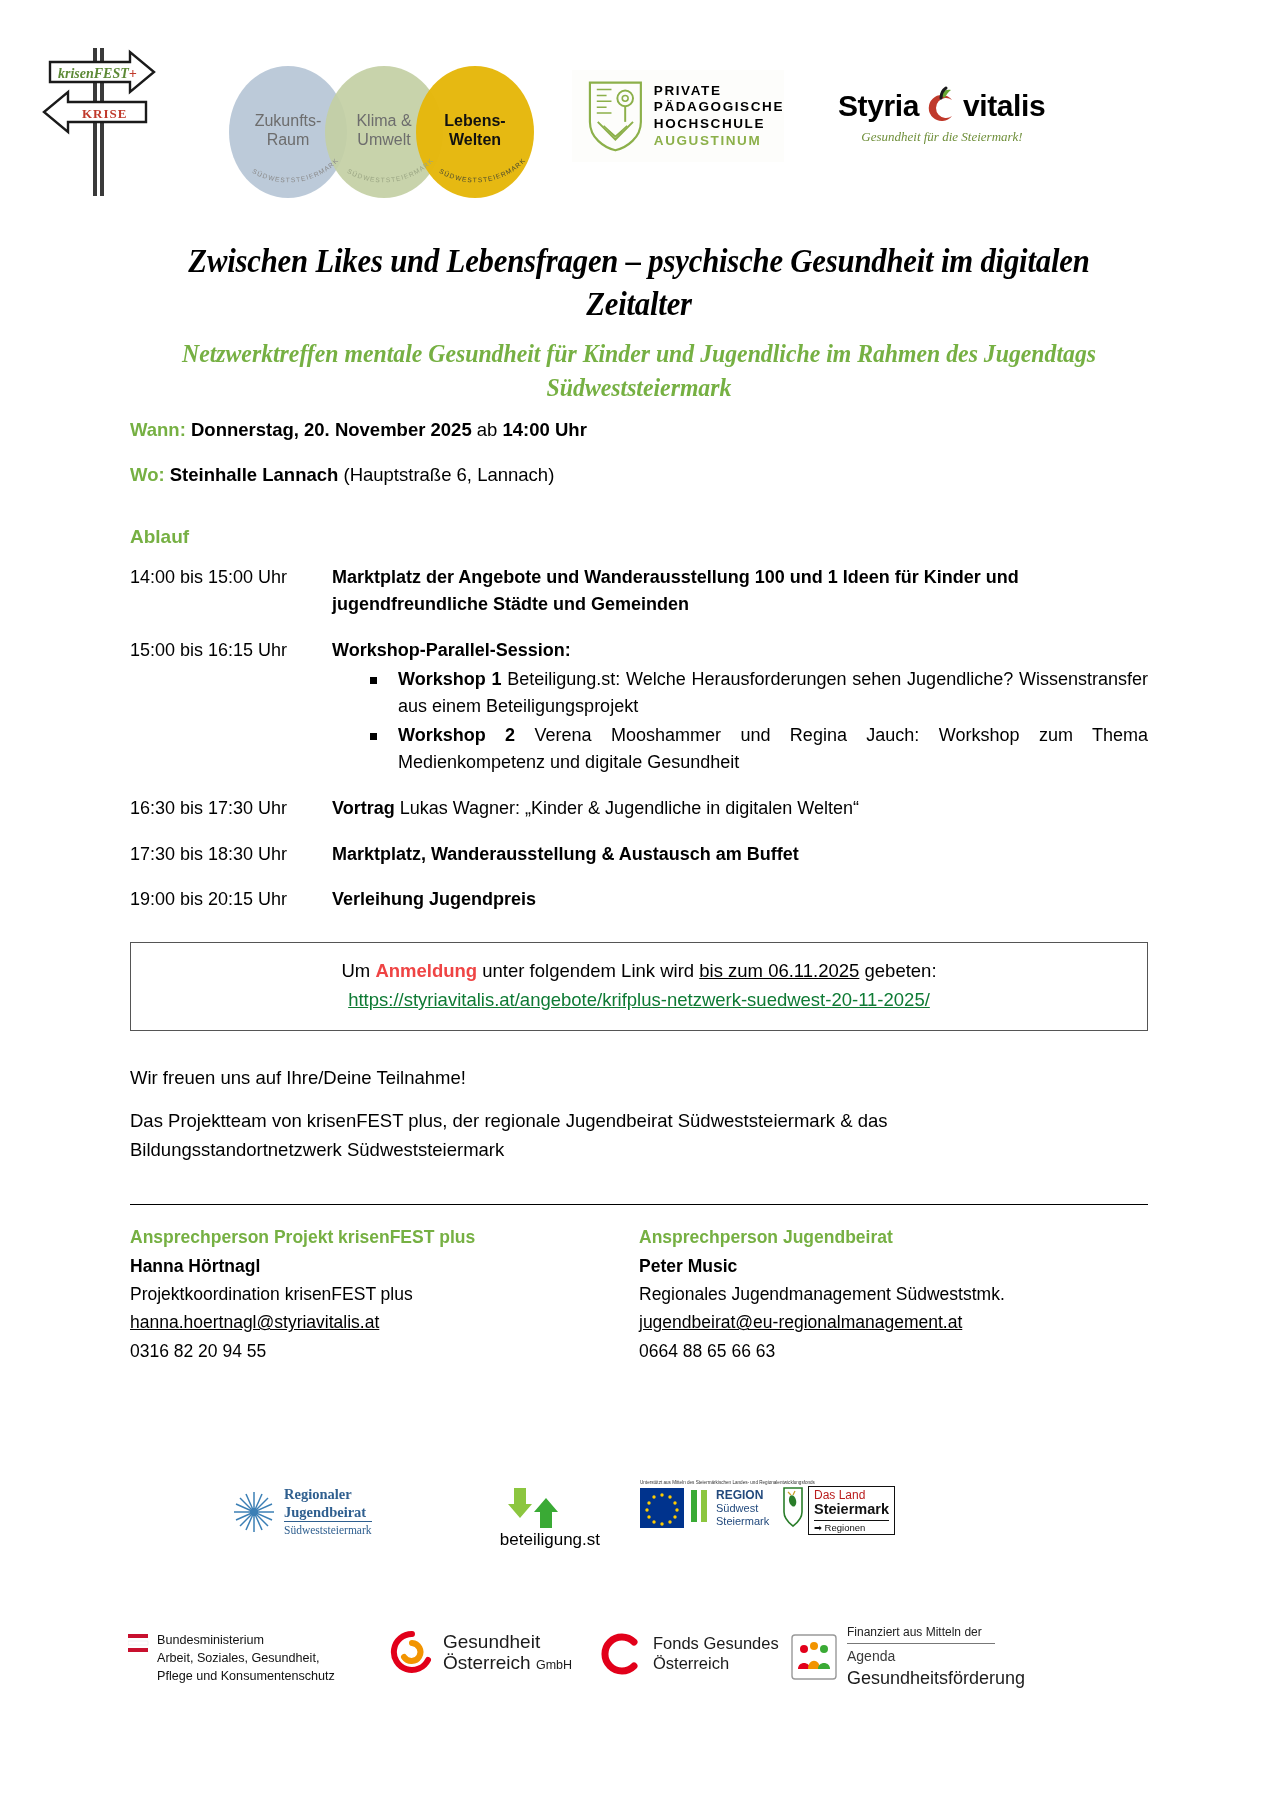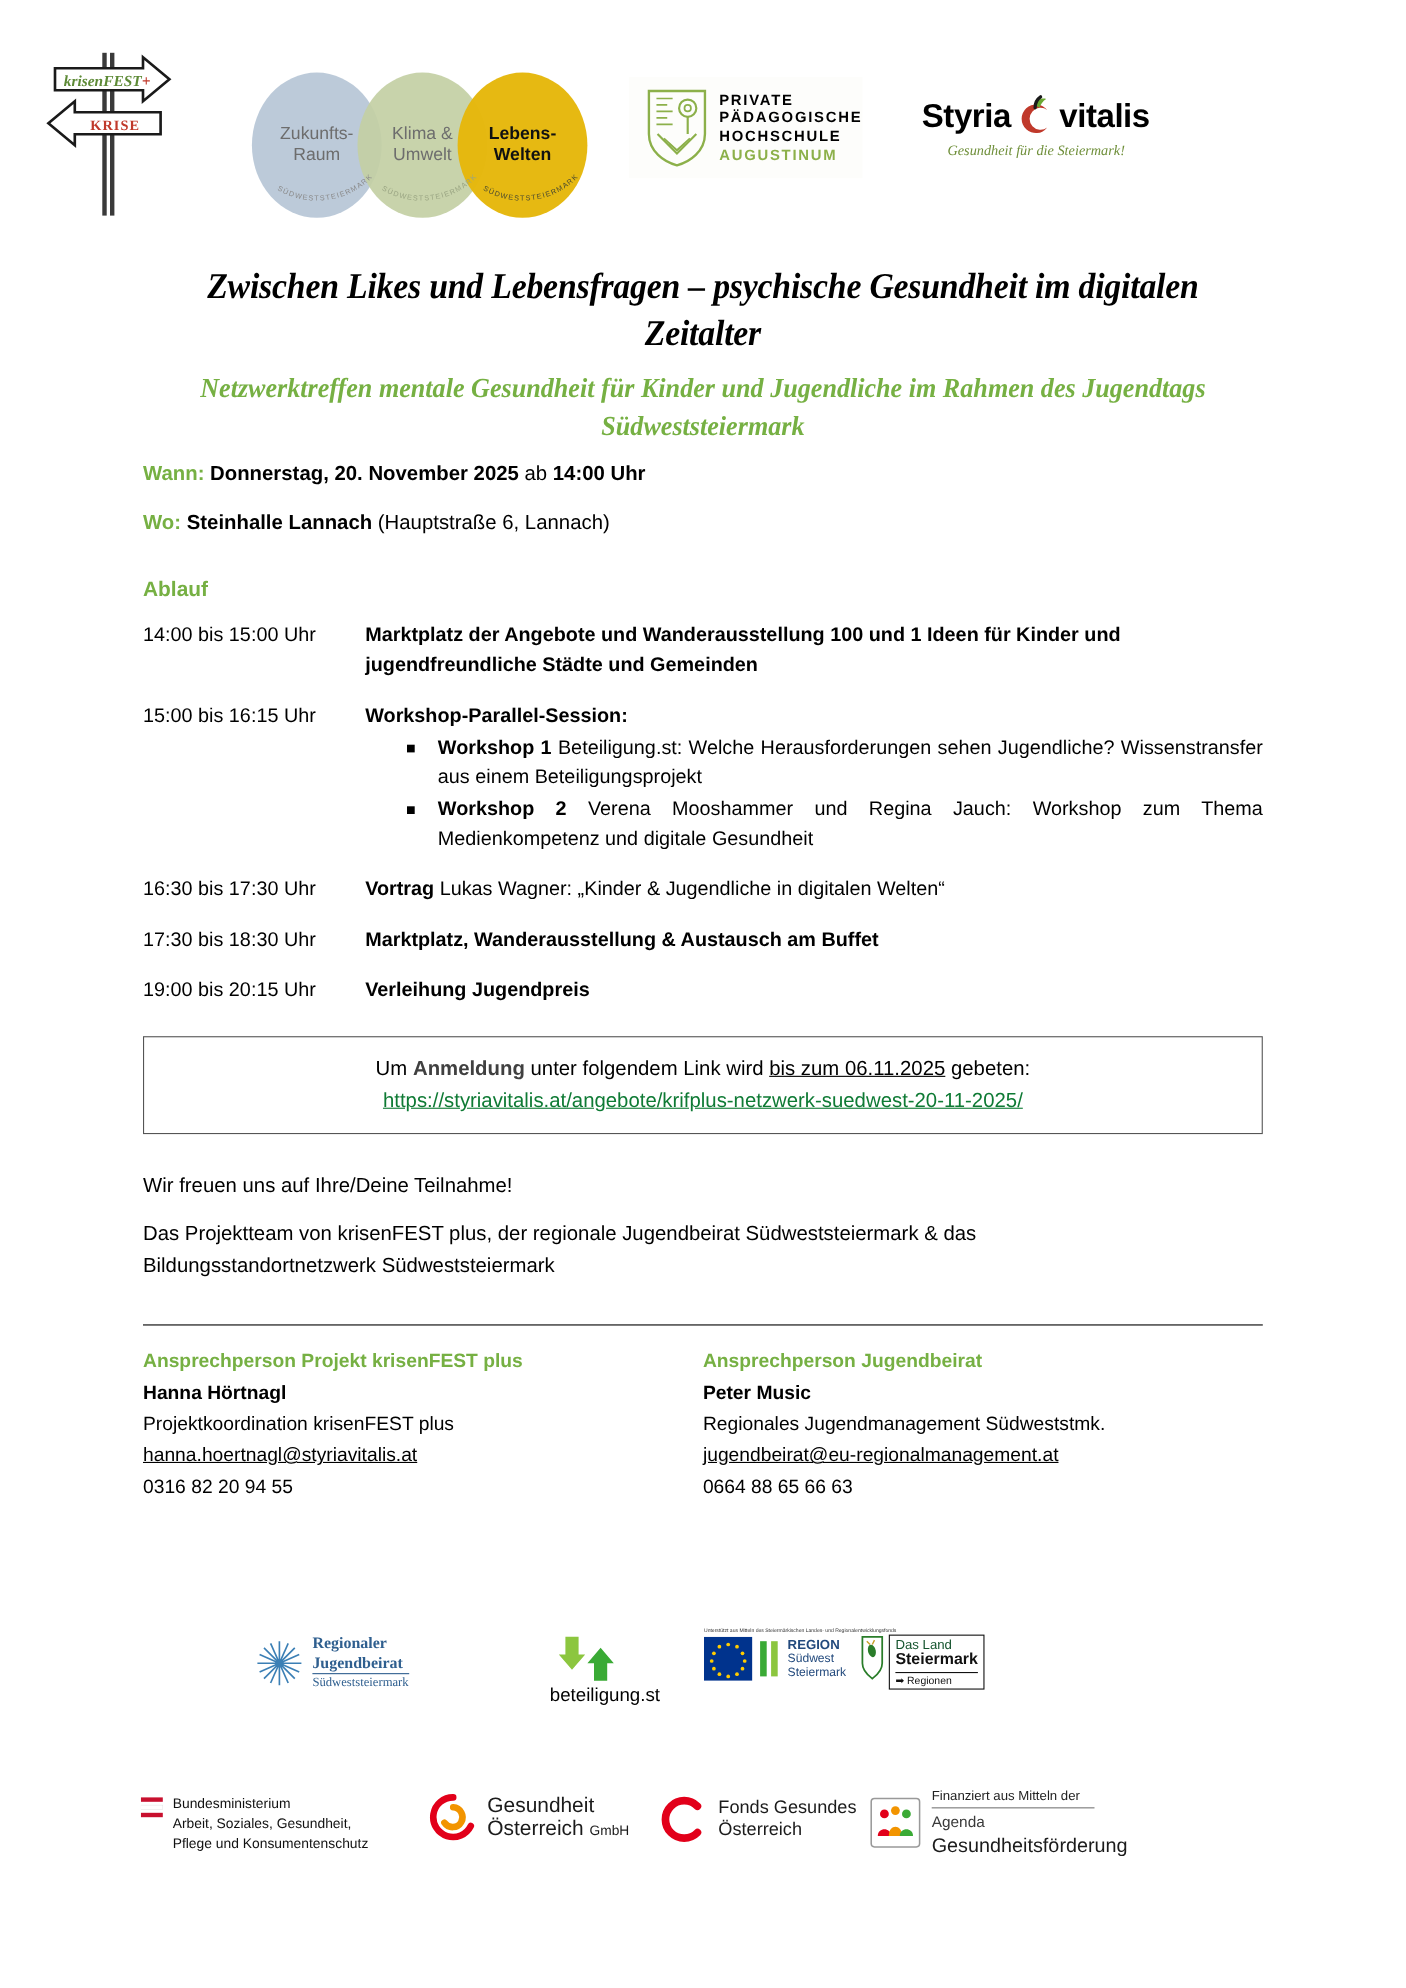--- a/index.html
+++ b/index.html
@@ -133,21 +133,21 @@
   }
 
   
   .content {
     position: absolute;
     top: 418px;
     left: 130px;
     width: 1018px;
     font-size: 18.5px;
   }
-  .green { color: #404040; text-align: right; }
+  .green { color: #ef4444; text-align: right; }
   .bold  { font-weight: bold; }
 
   .meta-line {
     margin-bottom: 20px;
     line-height: 1.35;
   }
   .meta-line .label { color: #76b043; font-weight: bold; }
 
   h2.section-head {
     color: #76b043;
@@ -279,21 +279,21 @@
 
   
   .p-reg { left: 640px; top: 2px; display:flex; align-items:center; gap:6px;}
   .p-reg-top { font-size: 4.6px; color:#333; line-height:1.25; margin-bottom:2px;}
   .p-reg-txt { font-size: 11px; color: #234a7d; line-height:1.2;}
   .p-reg-txt .rb { font-weight: bold; font-size: 12px;}
 
   
   .p-land { left: 782px; top: 8px; display:flex; align-items:flex-start; gap:4px;}
   .p-land-box { border:1px solid #111; padding:2px 5px 1px 5px;}
-  .p-land-t1 { font-size: 12px; color:#14532d; line-height:1.1;}
+  .p-land-t1 { font-size: 12px; color:#b91c1c; line-height:1.1;}
   .p-land-t2 { font-size: 14.5px; font-weight:bold; color:#111; line-height:1.1;}
   .p-land-t3 { font-size: 9.5px; color:#111; border-top:1px solid #111; margin-top:2px; padding-top:1px;}
 
   
   .funders {
     position: absolute;
     top: 1600px;
     left: 0;
     width: 1278px;
     height: 140px;
@@ -495,21 +495,21 @@
       <svg width="120" height="48" viewBox="0 0 120 48">
         <path d="M34,4 L46,4 L46,20 L52,20 L40,34 L28,20 L34,20 Z" fill="#8cc63f"></path>
         <path d="M60,44 L72,44 L72,28 L78,28 L66,14 L54,28 L60,28 Z" fill="#3aaa35"></path>
       </svg>
       <div class="p-bet-label">beteiligung.st</div>
     </div>
 
     <div class="p-logo p-reg">
       <div>
         <div class="p-reg-top">Unterstützt aus Mitteln des Steiermärkischen Landes- und Regionalentwicklungsfonds</div>
-        <div style="display:flex;align-items:center;gap:6px;">
+        <div style="display:flex;align-items:flex-start;gap:6px;">
           <svg width="44" height="40" viewBox="0 0 44 40">
             <rect x="0" y="0" width="44" height="40" fill="#00338d"></rect>
             <g fill="#ffcc00">
               <circle cx="22" cy="7" r="1.7"></circle>
                 <circle cx="30" cy="9" r="1.7"></circle>
               <circle cx="35" cy="15" r="1.7"></circle>
                 <circle cx="37" cy="22" r="1.7"></circle>
               <circle cx="35" cy="29" r="1.7"></circle>
                 <circle cx="30" cy="34" r="1.7"></circle>
               <circle cx="22" cy="36" r="1.7"></circle>

